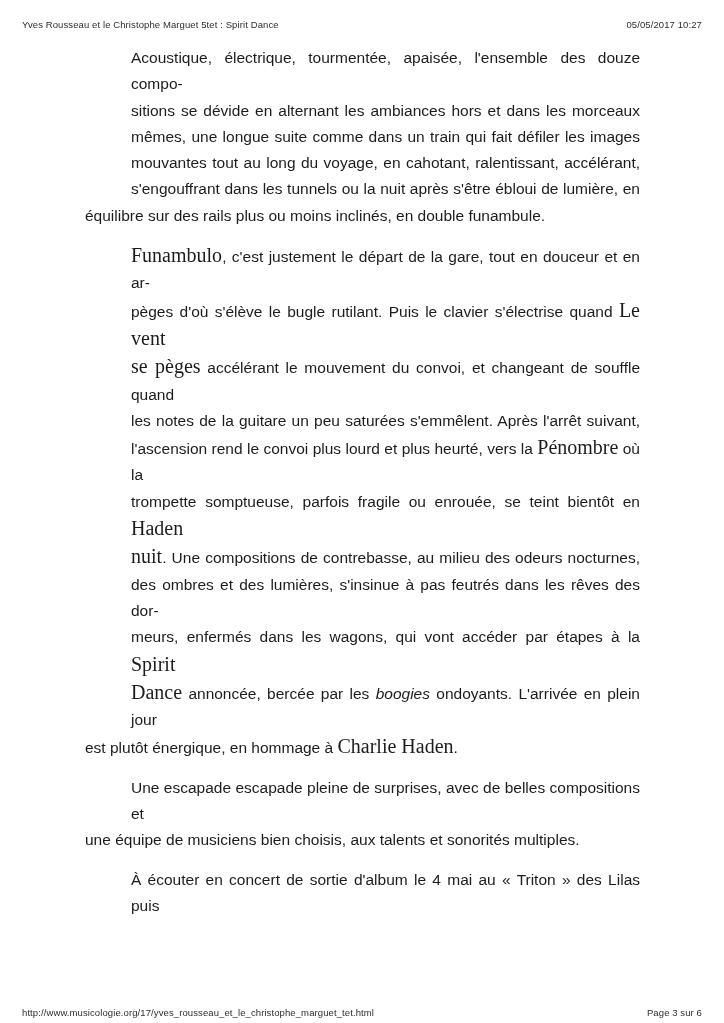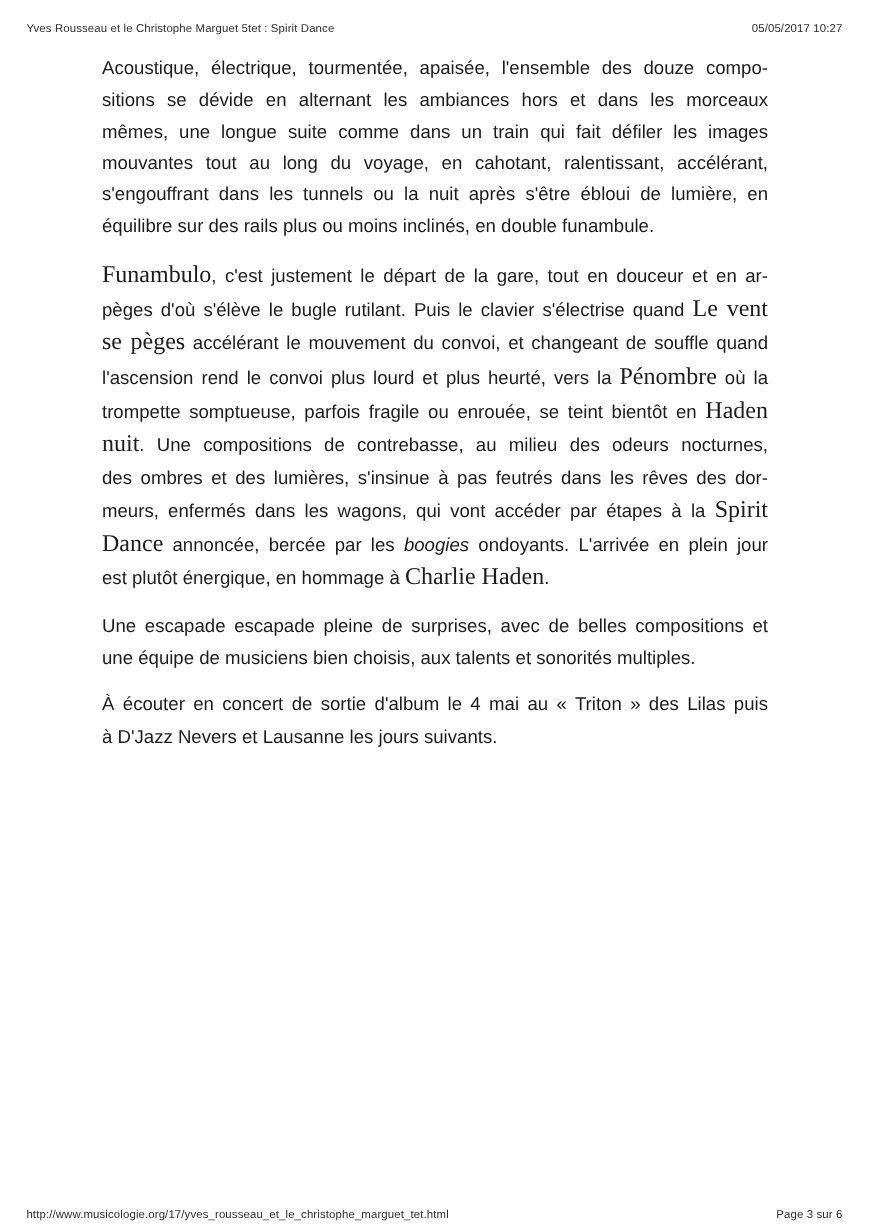--- a/index.html
+++ b/index.html
@@ -43,20 +43,21 @@
     color: #1c1c1c;
   }
   .para { margin: 0 0 13px 0; }
   .para:last-child { margin-bottom: 0; }
   .line {
     text-align: left;
   }
   .line.just {
     text-align: justify;
     text-align-last: justify;
+    margin-left: 46px;
   }
   .seg-normal { font-style: normal; }
   .seg-italic-serif {
     font-family: "Liberation Serif", serif;
     font-size: 20px;
   }
   .seg-italic-sans {
     font-family: "Liberation Sans", sans-serif;
     font-style: italic;
   }
@@ -77,35 +78,35 @@
         <div class="line just"><span class="seg-normal">sitions se dévide en alternant les ambiances hors et dans les morceaux</span></div>
         <div class="line just"><span class="seg-normal">mêmes, une longue suite comme dans un train qui fait défiler les images</span></div>
         <div class="line just"><span class="seg-normal">mouvantes tout au long du voyage, en cahotant, ralentissant, accélérant,</span></div>
         <div class="line just"><span class="seg-normal">s'engouffrant dans les tunnels ou la nuit après s'être ébloui de lumière, en</span></div>
         <div class="line"><span class="seg-normal">équilibre sur des rails plus ou moins inclinés, en double funambule.</span></div>
       </div>
       <div class="para">
         <div class="line just"><span class="seg-italic-serif">Funambulo</span><span class="seg-normal">, c'est justement le départ de la gare, tout en douceur et en ar-</span></div>
         <div class="line just"><span class="seg-normal">pèges d'où s'élève le bugle rutilant. Puis le clavier s'électrise quand </span><span class="seg-italic-serif">Le vent</span></div>
         <div class="line just"><span class="seg-italic-serif">se pèges</span><span class="seg-normal"> accélérant le mouvement du convoi, et changeant de souffle quand</span></div>
+        <div class="line just"><span class="seg-normal">les notes de la guitare un peu saturées s'emmêlent. Après l'arrêt suivant,</span></div>
         <div class="line just"><span class="seg-normal">l'ascension rend le convoi plus lourd et plus heurté, vers la </span><span class="seg-italic-serif">Pénombre</span><span class="seg-normal"> où la</span></div>
         <div class="line just"><span class="seg-normal">trompette somptueuse, parfois fragile ou enrouée, se teint bientôt en </span><span class="seg-italic-serif">Haden</span></div>
         <div class="line just"><span class="seg-italic-serif">nuit</span><span class="seg-normal">. Une compositions de contrebasse, au milieu des odeurs nocturnes,</span></div>
         <div class="line just"><span class="seg-normal">des ombres et des lumières, s'insinue à pas feutrés dans les rêves des dor-</span></div>
         <div class="line just"><span class="seg-normal">meurs, enfermés dans les wagons, qui vont accéder par étapes à la </span><span class="seg-italic-serif">Spirit</span></div>
         <div class="line just"><span class="seg-italic-serif">Dance</span><span class="seg-normal"> annoncée, bercée par les </span><span class="seg-italic-sans">boogies</span><span class="seg-normal"> ondoyants. L'arrivée en plein jour</span></div>
         <div class="line"><span class="seg-normal">est plutôt énergique, en hommage à </span><span class="seg-italic-serif">Charlie Haden</span><span class="seg-normal">.</span></div>
       </div>
       <div class="para">
         <div class="line just"><span class="seg-normal">Une escapade escapade pleine de surprises, avec de belles compositions et</span></div>
         <div class="line"><span class="seg-normal">une équipe de musiciens bien choisis,  aux talents et sonorités multiples.</span></div>
       </div>
       <div class="para">
         <div class="line just"><span class="seg-normal">À écouter en concert de sortie d'album le 4 mai au « Triton » des Lilas puis</span></div>
-        <div class="line"><span class="seg-normal">à D'Jazz Nevers et Lausanne les jours suivants.</span></div>
       </div>
     </div>
 
   <div class="print-footer">
     <span>http://www.musicologie.org/17/yves_rousseau_et_le_christophe_marguet_tet.html</span>
     <span>Page 3 sur 6</span>
   </div>
 
 </div>
 

